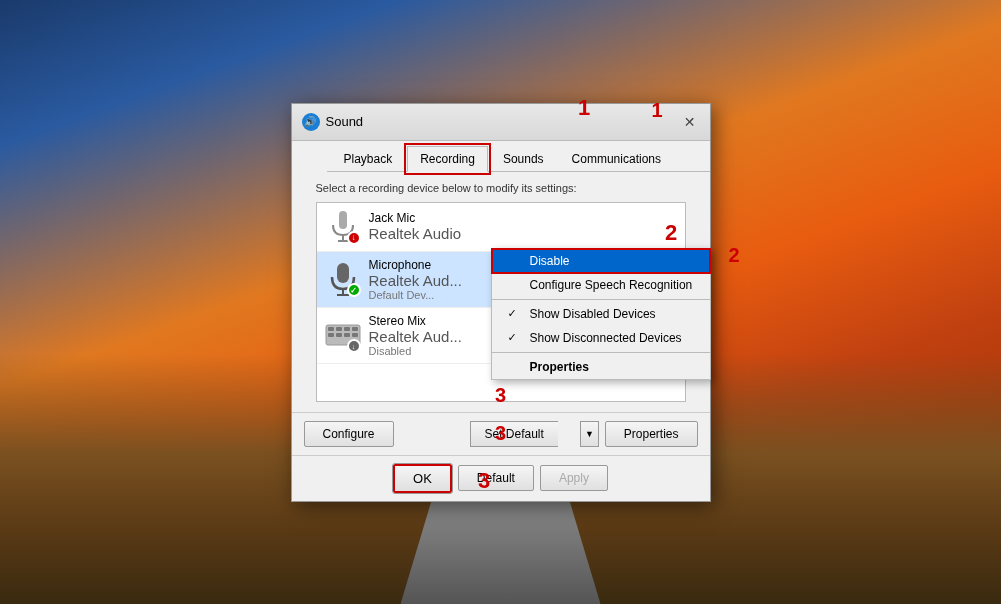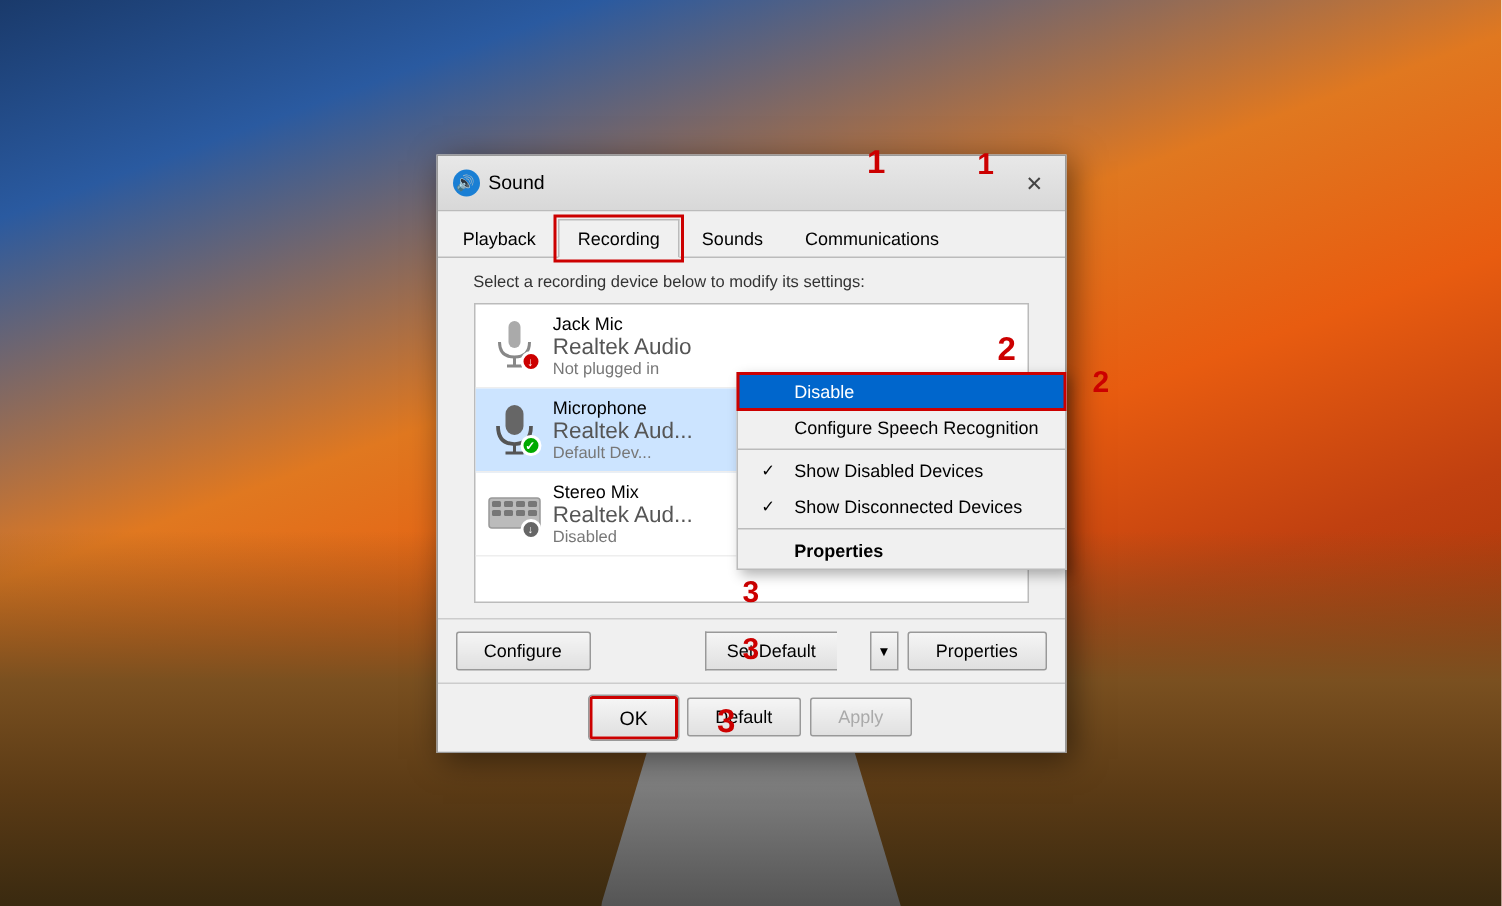--- a/index.html
+++ b/index.html
@@ -116,20 +116,21 @@
       justify-content: center;
       border-radius: 2px;
     }
 
     .tabs-bar {
       background: #f0f0f0;
       border-bottom: 1px solid #bbb;
       display: flex;
       padding: 0 4px;
       padding-top: 4px;
+      margin-left: 35px;
     }
 
     .tab {
       padding: 5px 12px;
       cursor: pointer;
       font-size: 12px;
       border: 1px solid transparent;
       border-bottom: none;
       margin-right: 2px;
       background: transparent;
@@ -353,21 +354,20 @@
                 <rect x="12" y="2" width="8" height="18" rx="4" fill="#aaa"></rect>
                 <path d="M6 16 Q6 26 16 26 Q26 26 26 16" stroke="#888" fill="none" stroke-width="2"></path>
                 <line x1="16" y1="26" x2="16" y2="32" stroke="#888" stroke-width="2"></line>
                 <line x1="11" y1="32" x2="21" y2="32" stroke="#888" stroke-width="2"></line>
               </svg>
               <div class="status-badge red">↓</div>
             </div>
             <div class="device-info">
               <div class="device-name">Jack Mic</div>
               <div class="device-subname">Realtek Audio</div>
-              <div class="device-status">Not plugged in</div>
             </div>
           </div>
 
           <div class="device-item selected">
             <div class="device-icon">
               <svg width="32" height="36" viewBox="0 0 32 36">
                 <rect x="10" y="2" width="12" height="20" rx="6" fill="#666"></rect>
                 <path d="M5 16 Q5 28 16 28 Q27 28 27 16" stroke="#555" fill="none" stroke-width="2.5"></path>
                 <line x1="16" y1="28" x2="16" y2="34" stroke="#555" stroke-width="2"></line>
                 <line x1="10" y1="34" x2="22" y2="34" stroke="#555" stroke-width="2"></line>

